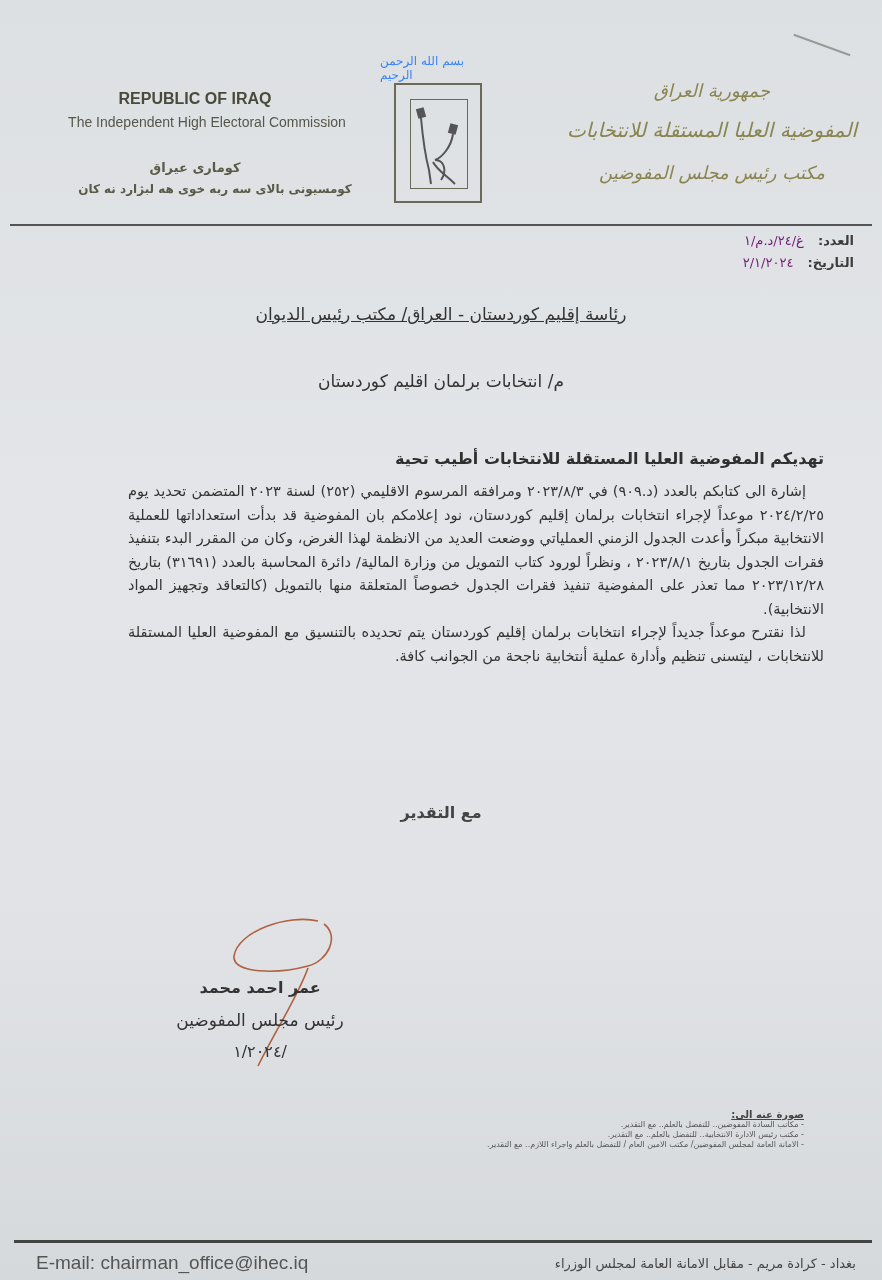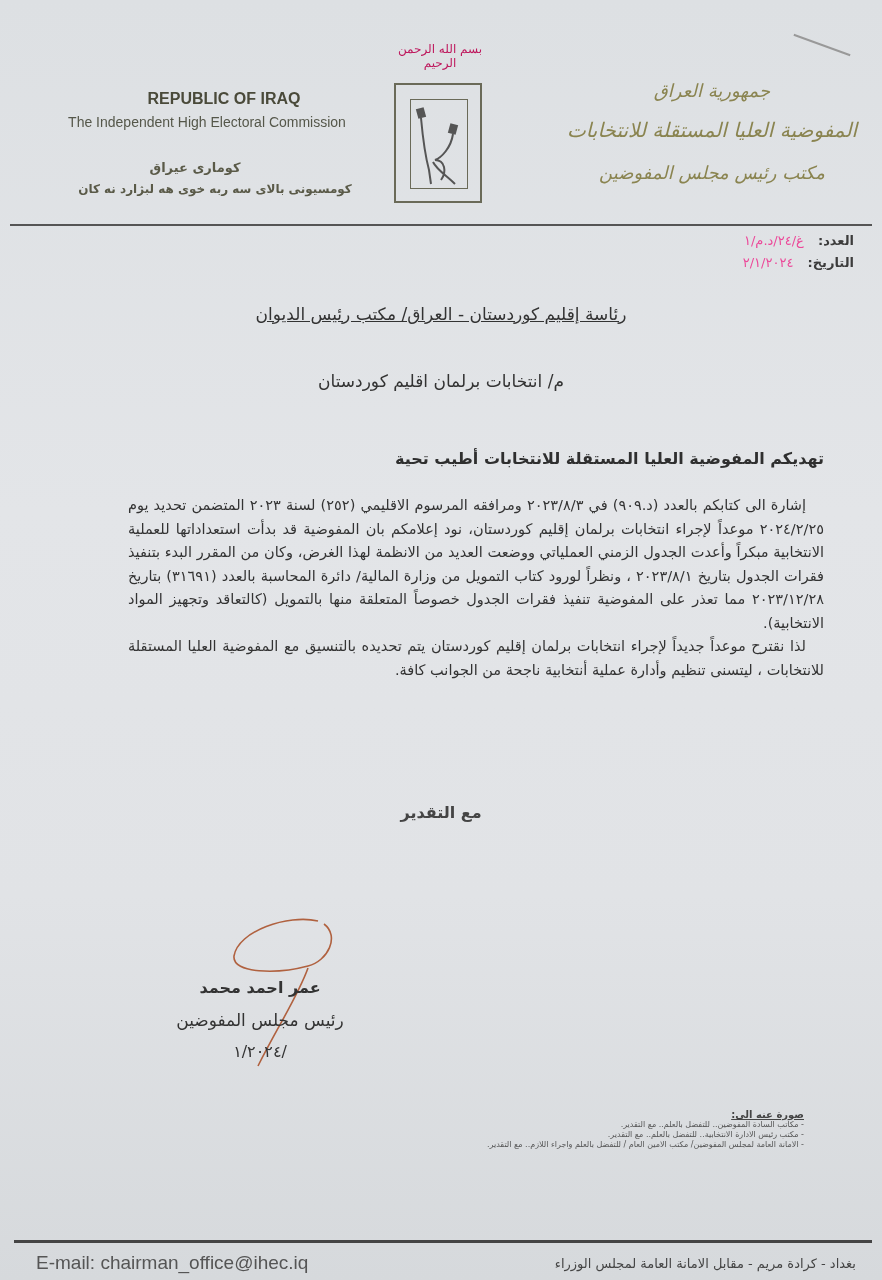--- a/index.html
+++ b/index.html
@@ -3,35 +3,35 @@
 <meta charset="utf-8">
 <style>
   html, body { margin:0; padding:0; }
   body {
     width:882px; height:1280px; overflow:hidden; position:relative;
     background: linear-gradient(180deg,#dde0e3 0%,#e3e5e8 40%,#e1e3e6 70%,#d6d9dc 100%);
     font-family: "DejaVu Sans", sans-serif; color:#2c2c2c;
   }
   .abs { position:absolute; }
   .en-head { left:0; width:390px; text-align:center; }
-  .en-title { top:90px; font-family:"Liberation Sans", sans-serif; font-weight:bold; font-size:16px; color:#4a4a3a;padding-left:29px; }
+  .en-title { top:90px; font-family:"Liberation Sans", sans-serif; font-weight:bold; font-size:16px; color:#4a4a3a; }
   .en-sub { top:114px; font-family:"Liberation Sans", sans-serif; font-size:14px; color:#55574a;margin-left:12px; }
   .ku-1 { top:160px; font-size:13px; font-weight:bold; color:#5a5a48; direction:rtl; }
   .ku-2 { top:182px; font-size:12px; font-weight:bold; color:#5a5a48; direction:rtl;margin-left:20px; }
   .ar-head { right:20px; width:300px; text-align:center; direction:rtl; font-family:"DejaVu Serif", serif; color:#8a8450; font-style:italic; }
   .ar-1 { top:80px; font-size:18px; }
   .ar-2 { top:118px; font-size:20px; }
   .ar-3 { top:162px; font-size:18px; }
-  .basmala { left:380px; width:120px; top:42px; text-align:center; font-size:12px; color:#be185d; font-family:"DejaVu Serif", serif; }
+  .basmala { left:380px; width:120px; top:54px; font-size:12px; color:#3b82f6; font-family:"DejaVu Serif", serif; }
   .logo { left:394px; top:83px; width:88px; height:120px; border:2px solid #6a6a58; box-sizing:border-box; }
   .logo-inner { position:absolute; left:14px; top:14px; width:56px; height:88px; border:1.5px solid #6a6a58; }
   .rule { left:10px; width:862px; height:2px; background:#555; }
   .ref { right:28px; text-align:right; direction:rtl; font-size:13px; }
   .ref .lbl { font-weight:bold; color:#3c3c3c; }
-  .ref .val { color:#ec4899; margin-right:10px; letter-spacing:3px; }
+  .ref .val { color:#701a75; margin-right:10px; letter-spacing:3px; }
   .center-line { left:0; width:882px; text-align:center; direction:rtl; font-size:17px; color:#333; }
   .greet { right:58px; top:449px; direction:rtl; font-size:16px; font-weight:bold; color:#2f2f2f; }
   .body-text { left:128px; width:696px; direction:rtl; text-align:justify; font-size:14.5px; line-height:23.5px; color:#333; }
   .body-text p { margin:0; text-indent:18px; text-align-last:right; }
   .closing { left:0; width:882px; text-align:center; direction:rtl; top:803px; font-size:16px; font-weight:bold; color:#444; }
   .sig { left:150px; width:220px; text-align:center; direction:rtl; }
   .sig-name { top:978px; font-size:16px; font-weight:bold; color:#333; }
   .sig-title { top:1010px; font-size:17px; color:#333; }
   .sig-date { top:1042px; font-size:16px; color:#333; }
   .scribble { left:228px; top:916px; }
@@ -76,21 +76,21 @@
 <div class="abs ref" style="top:255px;">
   <span class="lbl">التاريخ:</span>
   <span class="val">٢/١/٢٠٢٤</span>
 </div>
 
 <div class="abs center-line" style="top:304px;text-decoration:underline;">رئاسة إقليم كوردستان - العراق/ مكتب رئيس الديوان</div>
 <div class="abs center-line" style="top:371px;">م/ انتخابات برلمان اقليم كوردستان</div>
 
 <div class="abs greet">تهديكم المفوضية العليا المستقلة للانتخابات أطيب تحية</div>
 
-<div class="abs body-text" style="top:480px;margin-top:14px;">
+<div class="abs body-text" style="top:480px;">
   <p>إشارة الى كتابكم بالعدد (د.٩٠٩) في ٢٠٢٣/٨/٣ ومرافقه المرسوم الاقليمي (٢٥٢) لسنة ٢٠٢٣ المتضمن تحديد يوم ٢٠٢٤/٢/٢٥ موعداً لإجراء انتخابات برلمان إقليم كوردستان، نود إعلامكم بان المفوضية قد بدأت استعداداتها للعملية الانتخابية مبكراً وأعدت الجدول الزمني العملياتي ووضعت العديد من الانظمة لهذا الغرض، وكان من المقرر البدء بتنفيذ فقرات الجدول بتاريخ ٢٠٢٣/٨/١ ، ونظراً لورود كتاب التمويل من وزارة المالية/ دائرة المحاسبة بالعدد (٣١٦٩١) بتاريخ ٢٠٢٣/١٢/٢٨ مما تعذر على المفوضية تنفيذ فقرات الجدول خصوصاً المتعلقة منها بالتمويل (كالتعاقد وتجهيز المواد الانتخابية).</p>
   <p>لذا نقترح موعداً جديداً لإجراء انتخابات برلمان إقليم كوردستان يتم تحديده بالتنسيق مع المفوضية العليا المستقلة للانتخابات ، ليتسنى تنظيم وأدارة عملية أنتخابية ناجحة من الجوانب كافة.</p>
 </div>
 
 <div class="abs closing">مع التقدير</div>
 
 <svg class="abs scribble" width="120" height="180" viewBox="0 0 120 180">
   <path d="M90 5 C60 -2, 10 15, 6 40 C4 58, 50 58, 80 50 C100 45, 112 20, 96 8 M80 52 C70 80, 50 110, 30 150" stroke="#b0613f" stroke-width="1.6" fill="none"></path>
 </svg>
 <div class="abs sig sig-name">عمر احمد محمد</div>

